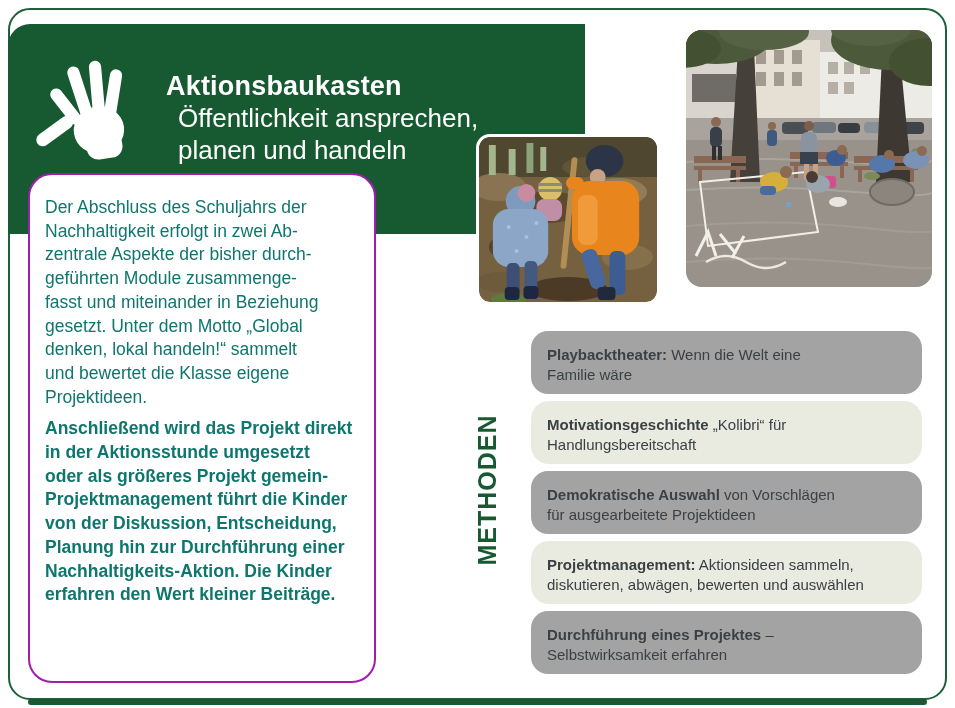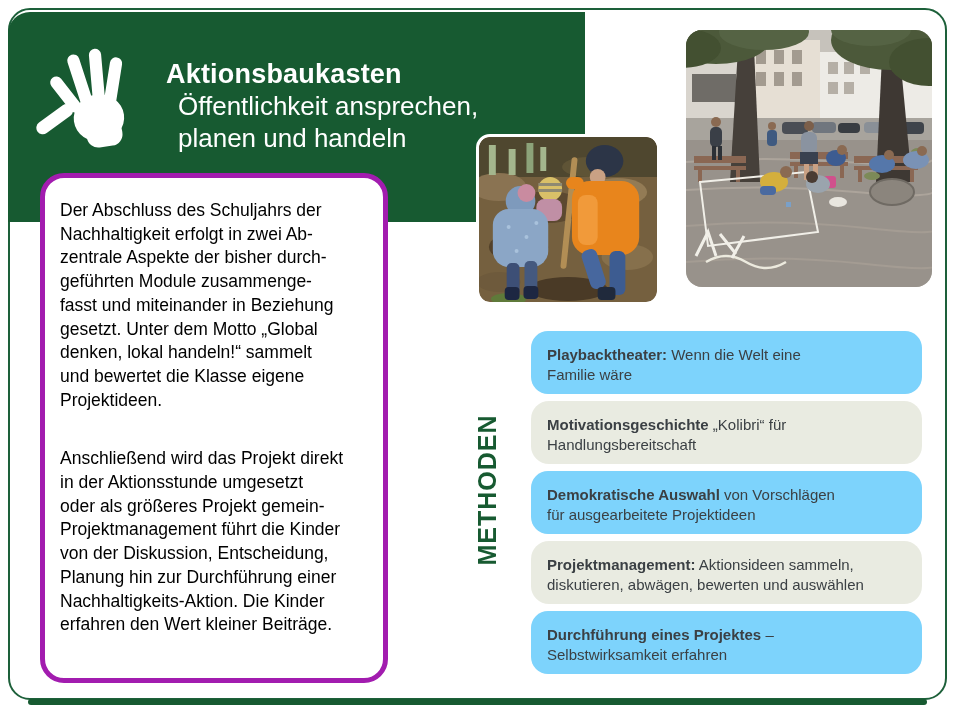--- a/index.html
+++ b/index.html
@@ -3,46 +3,46 @@
 <meta charset="utf-8">
 <style>
   html,body{margin:0;padding:0;background:#ffffff;}
   .page{position:relative;width:955px;height:708px;background:#ffffff;overflow:hidden;
         font-family:"Liberation Sans", sans-serif;}
   
   .frame{position:absolute;left:8px;top:8px;width:939px;height:692px;box-sizing:border-box;
          border:2px solid #1d603a;border-radius:22px;}
   .bottom-bar{position:absolute;left:28px;top:699px;width:899px;height:6px;background:#175a31;border-radius:3px;}
   
-  .header{position:absolute;left:8px;top:12px;width:577px;height:210px;background:#175a31;
+  .header{position:absolute;left:8px;top:24px;width:577px;height:210px;background:#175a31;
           border-radius:22px 0 0 0;}
   .hand{position:absolute;left:28px;top:24px;width:114px;height:122px;}
   .titles{position:absolute;left:158px;top:46px;color:#ffffff;}
   .title{font-size:27px;font-weight:700;line-height:33px;letter-spacing:0.2px;}
   .subtitle{font-size:26px;font-weight:400;line-height:31.5px;margin-left:12px;}
   
-  .intro-box{position:absolute;left:40px;top:173px;width:348px;height:510px;box-sizing:border-box;
-             background:#ffffff;border:5px solid #a21caf;border-radius:24px;
-             padding:21px 6px 0 15px;color:#000000;}
+  .intro-box{position:absolute;left:28px;top:173px;width:348px;height:510px;box-sizing:border-box;
+             background:#ffffff;border:2px solid #a21caf;border-radius:24px;
+             padding:21px 6px 0 15px;color:#0f766e;}
   .intro-box .line{font-size:17.5px;line-height:23.7px;white-space:nowrap;}
-  .para2{margin-top:35px;}
+  .para2{margin-top:8px;font-weight:bold;}
   
   .photo1{position:absolute;left:476px;top:134px;width:184px;height:171px;box-sizing:border-box;
           background:#ffffff;border:3px solid #ffffff;border-radius:14px;overflow:hidden;}
   .photo1 svg{display:block;width:178px;height:165px;border-radius:11px;}
   .photo2{position:absolute;left:686px;top:30px;width:246px;height:257px;border-radius:16px;overflow:hidden;}
   .photo2 svg{display:block;width:246px;height:257px;}
   
   .methoden{position:absolute;left:402px;top:475px;width:170px;height:30px;
             display:flex;align-items:center;justify-content:center;
             transform:rotate(-90deg);color:#175a31;font-size:25px;font-weight:700;letter-spacing:1px;}
   
   .card{position:absolute;left:531px;width:391px;height:63px;box-sizing:border-box;
         border-radius:17px;padding:14px 16px 0 16px;color:#3b4044;}
-  .card.dark{background:#7dd3fc;}
+  .card.dark{background:#a3a3a3;}
   .card.light{background:#e9ebe1;border-radius:18px;}
   .card .m-line{font-size:15px;line-height:20px;white-space:nowrap;}
   .card .m-strong{font-weight:700;}
 </style>
 </head>
 <body>
 
 <div class="page">
 
   <div class="frame"></div>

